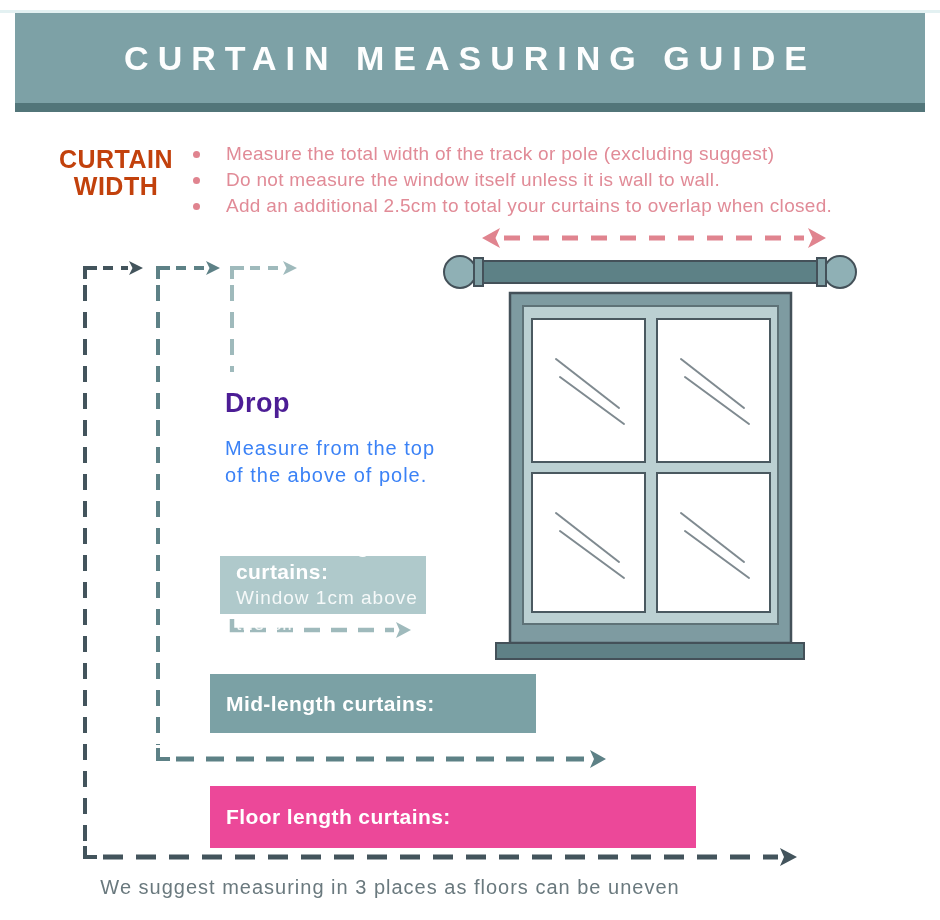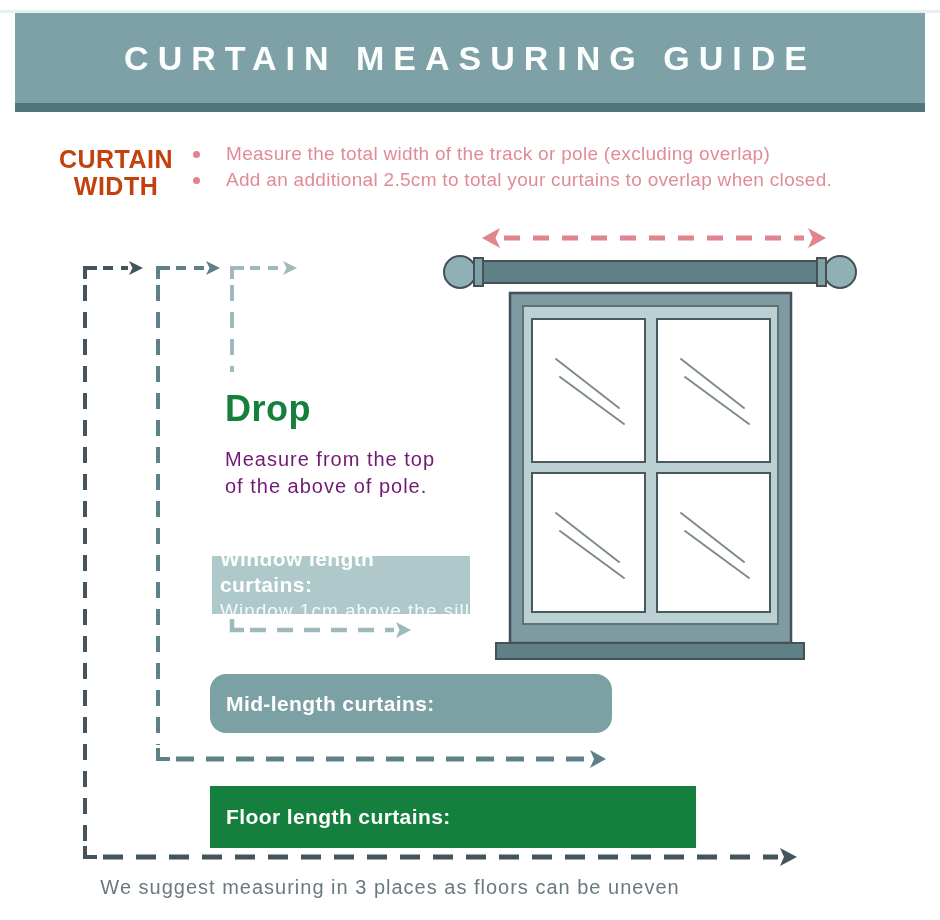--- a/index.html
+++ b/index.html
@@ -21,30 +21,30 @@
     font-size:25px;line-height:27px;font-weight:700;letter-spacing:0.5px;
   }
   .bullets{
     position:absolute;left:193px;top:141px;margin:0;padding:0;list-style:none;
     font-size:19px;line-height:26px;letter-spacing:0.3px;
   }
   .bullets li{display:flex;align-items:flex-start;margin:0 0 0 0;}
   .bullet-dot{width:7px;height:7px;border-radius:50%;margin:10px 26px 0 0;flex:0 0 aupx;flex-shrink:0;}
   .diagram{position:absolute;left:0;top:0;pointer-events:none;}
   .drop{position:absolute;left:225px;top:388px;}
-  .drop-title{font-size:36px;font-weight:700;color:#15803d;letter-spacing:0.5px;}
-  .drop-desc{margin-top:16px;font-size:20px;line-height:27px;color:#701a75;letter-spacing:1px;}
+  .drop-title{font-size:27px;font-weight:700;color:#4c1d95;letter-spacing:0.5px;}
+  .drop-desc{margin-top:16px;font-size:20px;line-height:27px;color:#3b82f6;letter-spacing:1px;}
   .len-box{
     position:absolute;display:flex;flex-direction:column;justify-content:center;
     padding-left:16px;box-sizing:border-box;color:#ffffff;
   }
   .len-box .box-title{font-size:21px;font-weight:700;letter-spacing:0.4px;line-height:26px;}
   .len-box .box-sub{font-size:19px;font-weight:400;letter-spacing:1px;line-height:26px;color:rgba(255,255,255,0.88);}
-  .box1{left:212px;top:556px;width:258px;height:58px;padding-left:8px;}
-  .box2{left:210px;top:674px;width:402px;height:59px;border-radius:16px;}
+  .box1{left:220px;top:556px;width:206px;height:58px;}
+  .box2{left:210px;top:674px;width:326px;height:59px;}
   .box3{left:210px;top:786px;width:486px;height:62px;}
   .footer-note{
     position:absolute;left:0;top:876px;width:780px;text-align:center;
     font-size:20px;color:#6a797e;letter-spacing:1px;
   }
 </style>
 </head>
 <body>
 
 <div class="canvas">
@@ -57,21 +57,25 @@
   <div class="banner-edge" style="background: rgb(82, 117, 121);"></div>
 
   <div class="cw-heading" style="color: #c2410c;">
     <div>CURTAIN</div>
     <div>WIDTH</div>
   </div>
 
   <ul class="bullets" style="color: rgb(225, 139, 151);">
     <li>
       <span class="bullet-dot" style="background: rgb(224, 132, 143);"></span>
-      <span>Measure the total width of the track or pole (excluding overlap)</span>
+      <span>Measure the total width of the track or pole (excluding suggest)</span>
+    </li>
+    <li>
+      <span class="bullet-dot" style="background: rgb(224, 132, 143);"></span>
+      <span>Do not measure the window itself unless it is wall to wall.</span>
     </li>
     <li>
       <span class="bullet-dot" style="background: rgb(224, 132, 143);"></span>
       <span>Add an additional 2.5cm to total your curtains to overlap when closed.</span>
     </li>
   </ul>
 
   <svg class="diagram" width="940" height="920" viewBox="0 0 940 920">
 
     <g stroke="#E0848F" fill="#E0848F">
@@ -151,19 +155,19 @@
 
   <div class="len-box box1" style="background: rgb(175, 201, 203);">
     <div class="box-title">Window length curtains:</div>
     <div class="box-sub">Window 1cm above the sill</div>
   </div>
 
   <div class="len-box box2" style="background: rgb(123, 161, 165);">
     <div class="box-title">Mid-length curtains:</div>
   </div>
 
-  <div class="len-box box3" style="background: #15803d; gap: 14px;">
+  <div class="len-box box3" style="background: #ec4899; gap: 14px;">
     <div class="box-title">Floor length curtains:</div>
   </div>
 
   <div class="footer-note">We suggest measuring in 3 places as floors can be uneven</div>
 
 </div>
 
 </body></html>

